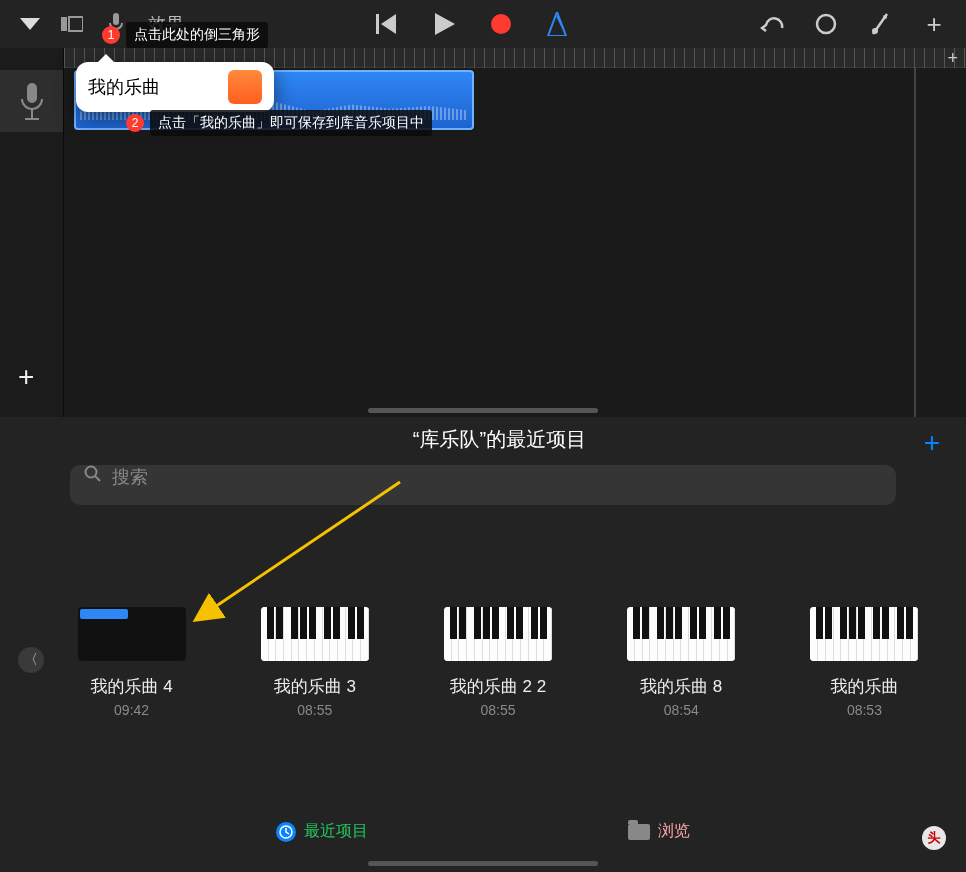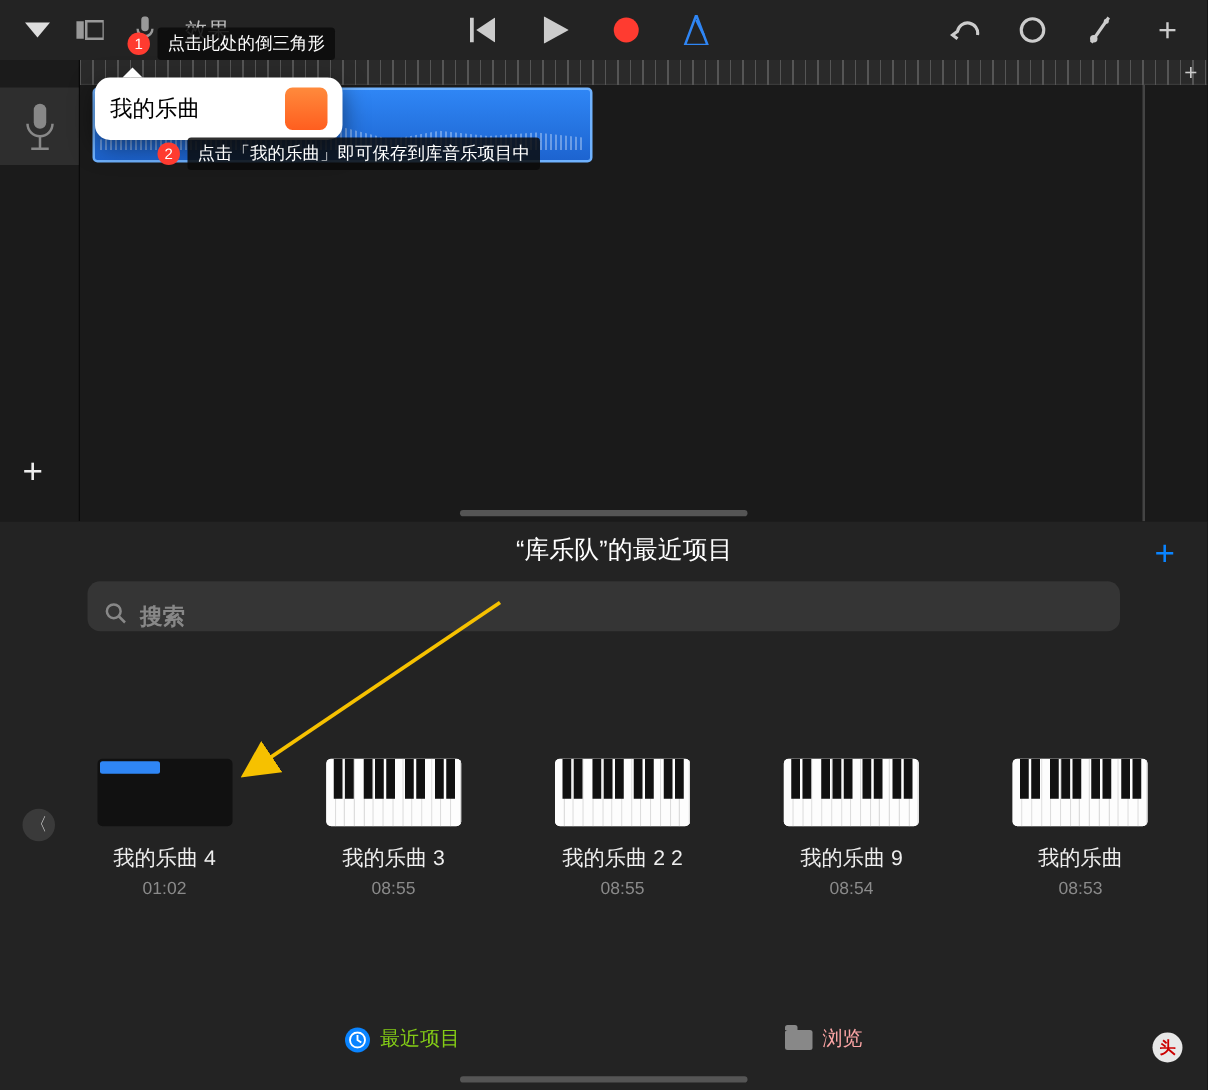--- a/index.html
+++ b/index.html
@@ -47,42 +47,42 @@
 .popover-icon { width: 34px; height: 34px; background: linear-gradient(#ff8a3c, #ff5e1f); border-radius: 6px; position: relative; }
 
 .drag-handle { position: absolute; bottom: 4px; left: 50%; transform: translateX(-50%); width: 230px; height: 5px; background: #555; border-radius: 3px; }
 
 
 .browser { position: absolute; top: 417px; left: 0; width: 966px; height: 455px; background: #232323; }
 .browser-header { position: relative; height: 44px; display: flex; align-items: center; justify-content: center; padding-left: 33px; }
 .browser-title { color: #fff; font-size: 20px; font-weight: 500; }
 .plus-btn { position: absolute; right: 26px; top: 10px; color: #0a84ff; font-size: 28px; font-weight: 300; cursor: pointer; }
 
-.search-bar { margin: 4px 70px 0; height: 40px; background: #353535; border-radius: 10px; display: flex; align-items: flex-end; padding: 0 14px; gap: 10px; font-weight: bold; }
+.search-bar { margin: 4px 70px 0; height: 40px; background: #353535; border-radius: 10px; display: flex; align-items: flex-start; padding: 0 14px; gap: 10px; }
 .search-bar .s-icon { color: #888; }
 .search-ph { color: #888; font-size: 18px; }
 
 .arrow-svg { position: absolute; top: 60px; left: 190px; width: 220px; height: 150px; pointer-events: none; }
 
 .back-btn { position: absolute; left: 18px; top: 230px; width: 26px; height: 26px; border-radius: 50%; background: #3a3a3a; display: flex; align-items: center; justify-content: center; color: #ccc; cursor: pointer; font-size: 14px; }
 
 .projects { position: absolute; top: 190px; left: 70px; right: 40px; display: flex; gap: 60px; }
 .project { display: flex; flex-direction: column; align-items: center; width: 130px; cursor: pointer; }
 .thumb { width: 108px; height: 54px; background: #111; border-radius: 4px; position: relative; overflow: hidden; }
 .thumb.audio::after { content: ''; position: absolute; top: 2px; left: 2px; width: 48px; height: 10px; background: #2f86f5; border-radius: 2px; }
 .piano { width: 108px; height: 54px; background: #fff; border-radius: 4px; position: relative; overflow: hidden; display: flex; }
 .piano .wk { flex: 1; border-right: 1px solid #ddd; background: #fdfdfd; }
 .piano-black { position: absolute; top: 0; left: 0; right: 0; height: 32px; }
 .piano-black .bk { position: absolute; width: 7px; height: 32px; background: #111; }
 .p-name { margin-top: 14px; font-size: 17px; color: #eee; white-space: nowrap; }
 .p-time { margin-top: 4px; font-size: 14px; color: #8a8a8a; }
 
 .bottom-tabs { position: absolute; bottom: 30px; left: 0; right: 0; display: flex; justify-content: center; gap: 260px; }
 .b-tab { display: flex; align-items: center; gap: 8px; color: #fca5a5; font-size: 16px; cursor: pointer; }
-.b-tab.active { color: #84cc16; }
+.b-tab.active { color: #22c55e; }
 .b-tab.active .tab-icon { background: #0a84ff; }
 .tab-icon { width: 20px; height: 20px; border-radius: 50%; background: #888; display: flex; align-items: center; justify-content: center; }
 .folder-icon { width: 22px; height: 16px; background: #888; border-radius: 2px; position: relative; }
 .folder-icon::before { content:''; position: absolute; top:-4px; left:0; width:10px; height:4px; background:#888; border-radius:2px 2px 0 0; }
 
 .watermark { position: absolute; bottom: 22px; right: 20px; color: #fff; font-size: 20px; font-weight: 500; display: flex; align-items: center; gap: 6px; }
 .wm-logo { width: 24px; height: 24px; border-radius: 50%; background: #e8e8e8; color:#c00; display:flex; align-items:center; justify-content:center; font-size:13px; font-weight:bold; }
 
 .bottom-handle { position: absolute; bottom: 6px; left: 50%; transform: translateX(-50%); width: 230px; height: 5px; background: #555; border-radius: 3px; }
 </style>
@@ -216,21 +216,21 @@
       </defs>
     <line x1="210" y1="5" x2="10" y2="140" stroke="#f6c100" stroke-width="3" marker-end="url(#ah)"></line>
   </svg>
 
   <div class="back-btn">〈</div>
 
   <div class="projects">
     <div class="project">
       <div class="thumb audio"></div>
       <span class="p-name">我的乐曲 4</span>
-      <span class="p-time">01:02</span>
+      <span class="p-time">09:42</span>
     </div>
     <div class="project">
       <div class="piano">
           <div class="wk"></div>
           <div class="wk"></div>
           <div class="wk"></div>
           <div class="wk"></div>
           <div class="wk"></div>
           <div class="wk"></div>
           <div class="wk"></div>
@@ -308,21 +308,21 @@
             <div class="bk" style="left: 15px;"></div>
             <div class="bk" style="left: 30px;"></div>
             <div class="bk" style="left: 39px;"></div>
             <div class="bk" style="left: 48px;"></div>
             <div class="bk" style="left: 63px;"></div>
             <div class="bk" style="left: 72px;"></div>
             <div class="bk" style="left: 87px;"></div>
             <div class="bk" style="left: 96px;"></div>
           </div>
         </div>
-      <span class="p-name">我的乐曲 9</span>
+      <span class="p-name">我的乐曲 8</span>
       <span class="p-time">08:54</span>
     </div>
     <div class="project">
       <div class="piano">
           <div class="wk"></div>
           <div class="wk"></div>
           <div class="wk"></div>
           <div class="wk"></div>
           <div class="wk"></div>
           <div class="wk"></div>

